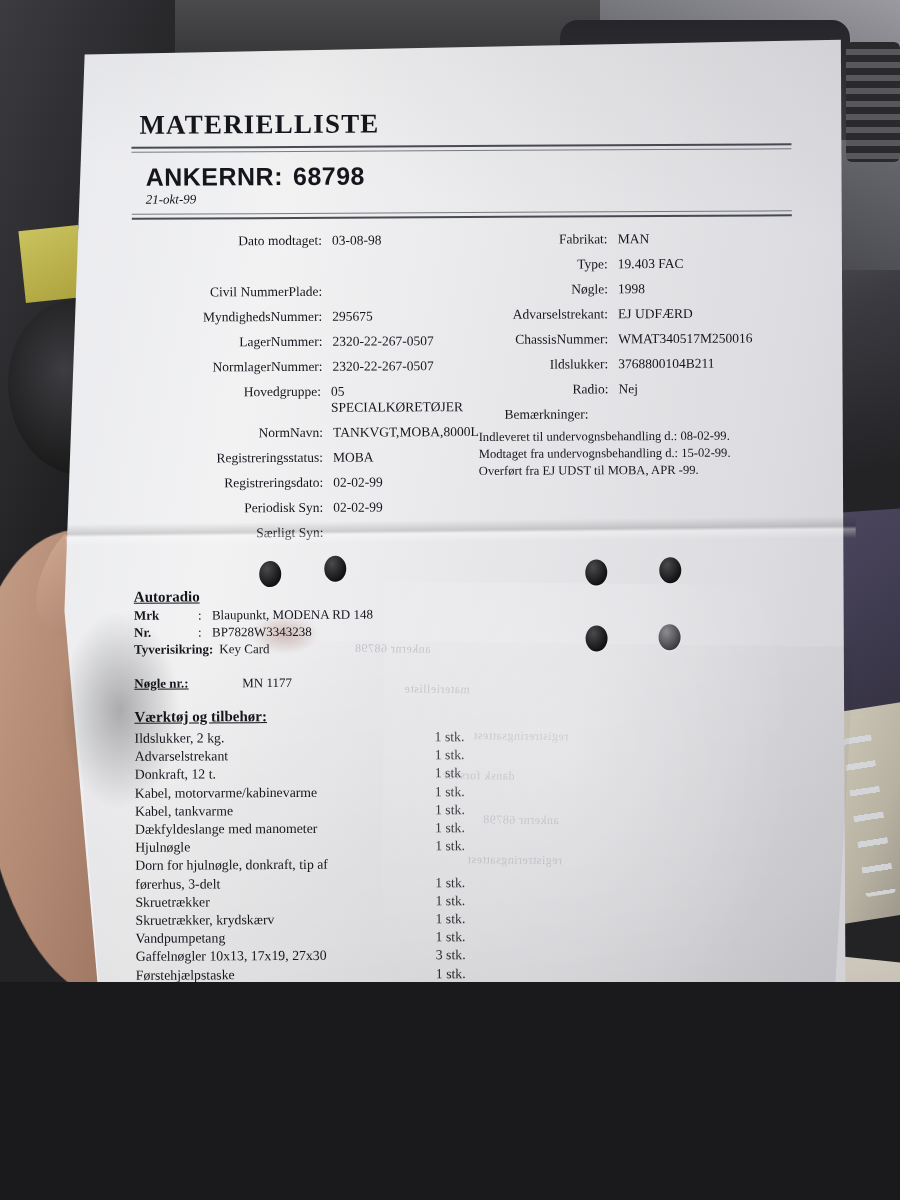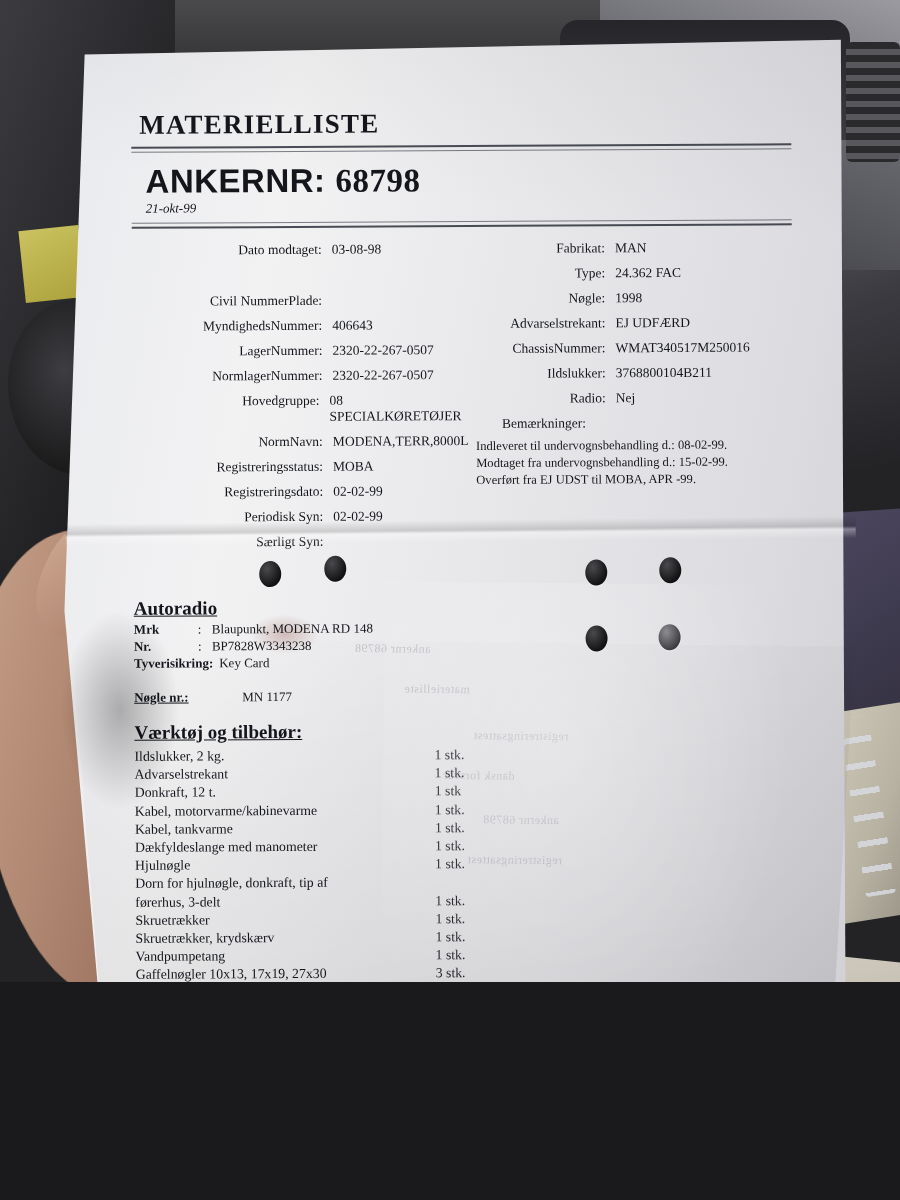--- a/index.html
+++ b/index.html
@@ -164,21 +164,21 @@
     font-family: "Liberation Serif", serif;
     font-weight: bold;
     font-size: 27px;
     letter-spacing: 1.2px;
     margin: 0 0 6px 8px;
   }
   .rule { height: 2px; background: #2b2f38; margin: 2px 0; opacity:.85;}
   .rule.thin { height: 1px; opacity:.6;}
   .anker {
     font-family: "Liberation Sans", sans-serif;
-    font-size: 33px; font-weight: bold;
+    font-size: 25px; font-weight: bold;
     letter-spacing: .5px;
     margin: 8px 0 2px 14px;
   }
   .date-sub {
     font-style: italic;
     font-size: 13px;
     margin: 0 0 6px 14px;
   }
 
   table.fields { width: 100%; border-collapse: collapse; margin-top: 14px; }
@@ -195,21 +195,21 @@
   }
   .fvalue { font-size: 13.5px; }
   .col-l .flabel { width: 200px; }
   .col-r .flabel { width: 140px; }
 
   .remarks-title { font-size: 13.5px; margin: 4px 0 6px 0; }
   .remarks-line { font-size: 12.6px; line-height: 1.35; }
 
   .sec { margin-top: 4px; }
   .sec-head {
-    font-size: 19px; font-weight: bold;
+    font-size: 15px; font-weight: bold;
     text-decoration: underline;
     margin: 12px 0 2px 0;
   }
   .kv { display: flex; font-size: 13px; margin-bottom: 1px; }
   .kv .k { width: 64px; font-weight: bold; }
   .kv .colon { width: 14px; }
   .kv .v { }
 
   .tools { margin-top: 4px; }
   .tool-row { display: flex; font-size: 13.8px; line-height: 1.32; }
@@ -286,21 +286,21 @@
     <div class="smudge" style="left:195px; top:594px; width:70px; height:40px;"></div>
 
     <div id="content">
 
       <div class="hdr-title">MATERIELLISTE</div>
       <div class="rule"></div>
       <div class="rule thin" style="margin-top:3px;"></div>
 
       <div style="display:flex; align-items:baseline; margin:10px 0 0 14px;">
         <span class="anker" style="margin:0 10px 0 0;">ANKERNR:</span>
-        <span class="anker" style="margin:0;font-family:Liberation Serif, serif;">68798</span>
+        <span class="anker" style="margin:0;">68798</span>
       </div>
       <div class="date-sub">21-okt-99</div>
 
       <div class="rule thin"></div>
       <div class="rule" style="margin-top:3px;"></div>
 
       <table class="fields">
         <tbody>
             <tr>
           <td class="col-l">
@@ -308,37 +308,37 @@
               <span class="flabel">Dato modtaget:</span>
               <span class="fvalue">03-08-98</span>
             </div>
             <div style="height:26px"></div>
             <div class="frow">
               <span class="flabel">Civil NummerPlade:</span>
               <span class="fvalue"></span>
             </div>
             <div class="frow">
               <span class="flabel">MyndighedsNummer:</span>
-              <span class="fvalue">406643</span>
+              <span class="fvalue">295675</span>
             </div>
             <div class="frow">
               <span class="flabel">LagerNummer:</span>
               <span class="fvalue">2320-22-267-0507</span>
             </div>
             <div class="frow">
               <span class="flabel">NormlagerNummer:</span>
               <span class="fvalue">2320-22-267-0507</span>
             </div>
             <div class="frow">
               <span class="flabel">Hovedgruppe:</span>
-              <span class="fvalue">08 SPECIALKØRETØJER</span>
+              <span class="fvalue">05 SPECIALKØRETØJER</span>
             </div>
             <div class="frow">
               <span class="flabel">NormNavn:</span>
-              <span class="fvalue">MODENA,TERR,8000L</span>
+              <span class="fvalue">TANKVGT,MOBA,8000L</span>
             </div>
             <div class="frow">
               <span class="flabel">Registreringsstatus:</span>
               <span class="fvalue">MOBA</span>
             </div>
             <div class="frow">
               <span class="flabel">Registreringsdato:</span>
               <span class="fvalue">02-02-99</span>
             </div>
             <div class="frow">
@@ -351,21 +351,21 @@
             </div>
           </td>
 
           <td class="col-r">
             <div class="frow">
               <span class="flabel">Fabrikat:</span>
               <span class="fvalue">MAN</span>
             </div>
             <div class="frow">
               <span class="flabel">Type:</span>
-              <span class="fvalue">24.362 FAC</span>
+              <span class="fvalue">19.403 FAC</span>
             </div>
             <div class="frow">
               <span class="flabel">Nøgle:</span>
               <span class="fvalue">1998</span>
             </div>
             <div class="frow">
               <span class="flabel">Advarselstrekant:</span>
               <span class="fvalue">EJ UDFÆRD</span>
             </div>
             <div class="frow">

